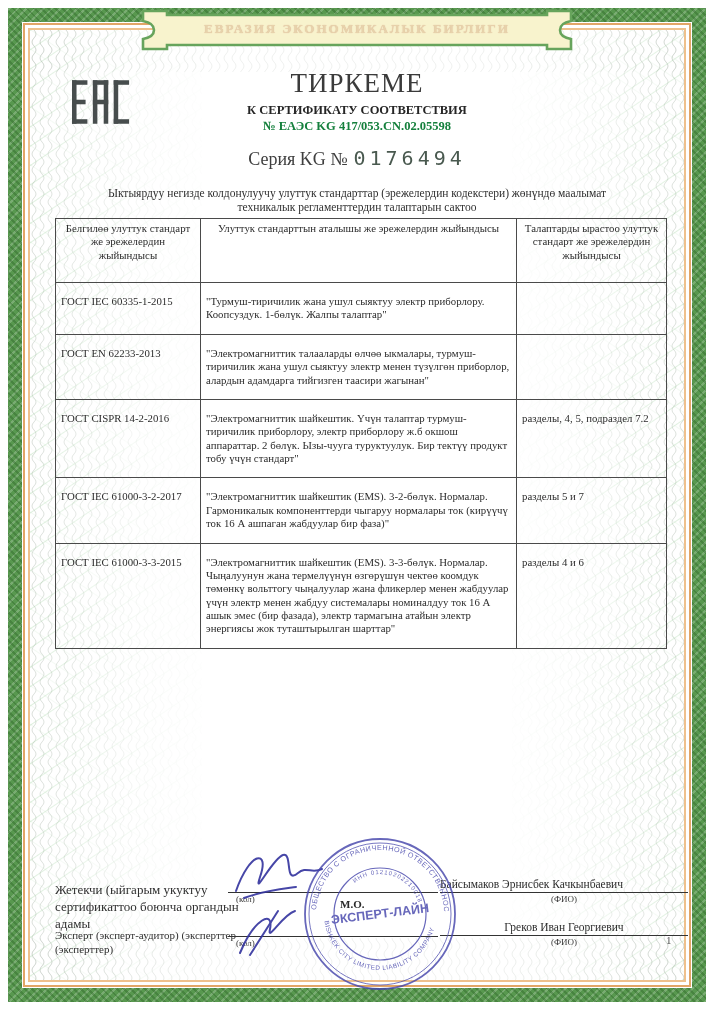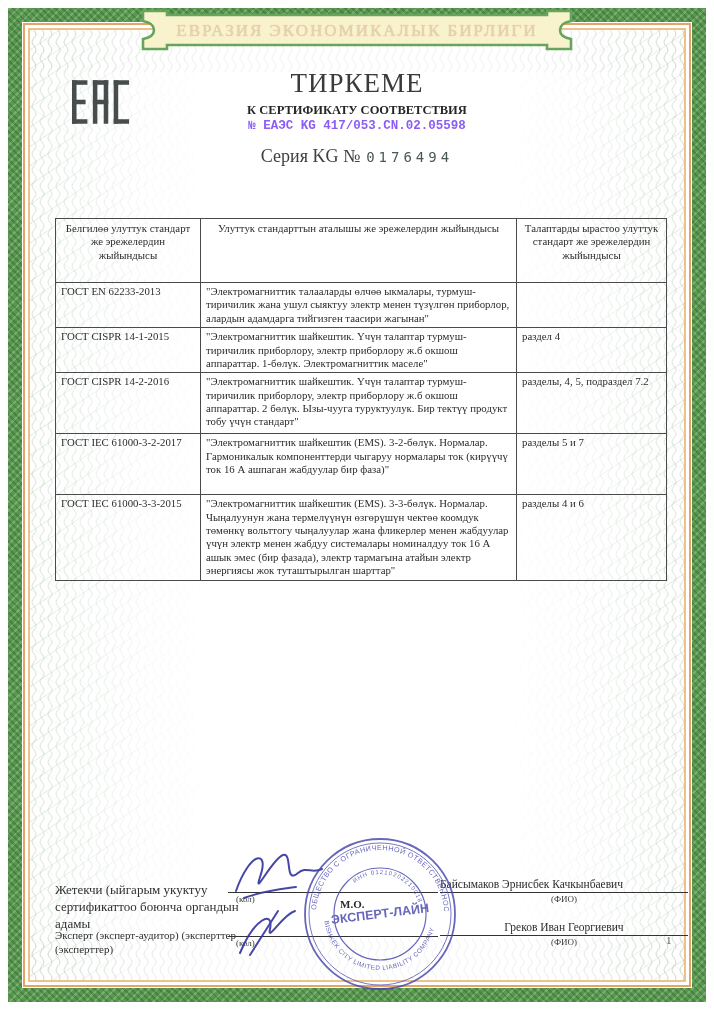--- a/index.html
+++ b/index.html
@@ -16,42 +16,42 @@
       #58984f;
   }
   .frame-white{position:absolute;inset:22px;background:#ffffff;}
   .frame-orange-outer{position:absolute;inset:23px;border:2px solid #e2a567;}
   .frame-orange-inner{position:absolute;inset:28px;border:2px solid #eec08c;}
   .guilloche{position:absolute;left:30px;top:30px;pointer-events:none;}
   
   .banner{position:absolute;left:137px;top:8px;width:440px;height:44px;}
   .banner-text{
     position:absolute;left:0;top:13px;width:100%;text-align:center;
-    font-size:17px;font-weight:normal;letter-spacing:2px;color:#e7d3ab;
+    font-size:13px;font-weight:bold;letter-spacing:2px;color:#e7d3ab;
     text-shadow:0 0 1px #dcae96;white-space:nowrap;
   }
   
   .eac{position:absolute;left:72px;top:78px;}
   
   .title-block{position:absolute;left:0;top:68px;width:100%;text-align:center;}
   .title{font-size:27px;letter-spacing:1px;color:#3b3b3b;}
   .subtitle{font-size:12.5px;font-weight:bold;color:#262626;margin-top:4px;}
-  .cert-number{font-size:12.5px;font-weight:bold;color:#8b5cf6;margin-top:1px;font-family:Liberation Mono, monospace;}
+  .cert-number{font-size:12.5px;font-weight:bold;color:#15803d;margin-top:1px;}
   .series-line{position:absolute;left:0;top:146px;width:100%;text-align:center;font-size:18px;color:#3f3f3f;}
   .series-num{
-    font-family:"DejaVu Sans Mono",monospace;font-size:14px;letter-spacing:4px;
+    font-family:"DejaVu Sans Mono",monospace;font-size:20px;letter-spacing:4px;
     color:#49594f;margin-left:6px;
   }
   .intro{position:absolute;left:57px;top:186px;width:600px;text-align:center;font-size:11.5px;line-height:1.25;color:#303030;}
   
   table.standards{
     position:absolute;left:55px;top:218px;width:611px;border-collapse:collapse;
     font-size:10.8px;line-height:1.24;color:#2c2c2c;table-layout:fixed;
   }
-  .standards th,.standards td{border:1px solid #4a4a4a;vertical-align:top;padding:2px 5px;background:transparent;margin-top:19px;}
+  .standards th,.standards td{border:1px solid #4a4a4a;vertical-align:top;padding:12px 5px;background:transparent;margin-top:19px;}
   .standards th{font-weight:normal;text-align:center;padding-top:3px;}
   .standards thead tr{height:64px;}
   .standards tbody tr:nth-of-type(1){height:29px;}
   .standards tbody tr:nth-of-type(2){height:40px;}
   .standards tbody tr:nth-of-type(3){height:61px;}
   .standards tbody tr:nth-of-type(4){height:61px;}
   .standards tbody tr:nth-of-type(5){height:59px;}
   .standards tbody tr:nth-of-type(6){height:93px;}
   
   .role1{position:absolute;left:55px;top:882px;width:190px;font-size:13px;line-height:1.3;color:#303030;}
@@ -141,44 +141,48 @@
   <div class="title-block">
     <div class="title">ТИРКЕМЕ</div>
     <div class="subtitle">К СЕРТИФИКАТУ СООТВЕТСТВИЯ</div>
     <div class="cert-number">№ ЕАЭС KG 417/053.CN.02.05598</div>
   </div>
 
   <div class="series-line">
     <span>Серия KG  №</span><span class="series-num">0176494</span>
   </div>
 
+  <div class="intro">
+    <div>Ыктыярдуу негизде колдонулуучу улуттук стандарттар (эрежелердин кодекстери) жөнүндө маалымат</div>
+    <div>техникалык регламенттердин талаптарын сактоо</div>
+  </div>
 
   <table class="standards">
     <colgroup>
         <col style="width:145px">
         <col style="width:316px">
         <col style="width:150px">
       </colgroup>
     <thead>
       <tr>
         <th>Белгилөө улуттук стандарт же эрежелердин жыйындысы</th>
         <th>Улуттук стандарттын аталышы же эрежелердин жыйындысы</th>
         <th>Талаптарды ырастоо улуттук стандарт же эрежелердин жыйындысы</th>
       </tr>
     </thead>
     <tbody>
       <tr>
+        <td class="c-code">ГОСТ IEC 60335-1-2015</td>
+        <td class="c-name">"Турмуш-тиричилик жана ушул сыяктуу электр приборлору. Коопсуздук. 1-бөлүк. Жалпы талаптар"</td>
+        <td class="c-req"></td>
+      </tr>
+      <tr>
         <td class="c-code">ГОСТ EN 62233-2013</td>
         <td class="c-name">"Электромагниттик талааларды өлчөө ыкмалары, турмуш-тиричилик жана ушул сыяктуу электр менен түзүлгөн приборлор, алардын адамдарга тийгизген таасири жагынан"</td>
         <td class="c-req"></td>
-      </tr>
-      <tr>
-        <td class="c-code">ГОСТ CISPR 14-1-2015</td>
-        <td class="c-name">"Электромагниттик шайкештик. Үчүн талаптар турмуш-тиричилик приборлору, электр приборлору ж.б окшош аппараттар. 1-бөлүк. Электромагниттик маселе"</td>
-        <td class="c-req">раздел 4</td>
       </tr>
       <tr>
         <td class="c-code">ГОСТ CISPR 14-2-2016</td>
         <td class="c-name">"Электромагниттик шайкештик. Үчүн талаптар турмуш-тиричилик приборлору, электр приборлору ж.б окшош аппараттар. 2 бөлүк. Ызы-чууга туруктуулук. Бир тектүү продукт тобу үчүн стандарт"</td>
         <td class="c-req">разделы, 4, 5, подраздел 7.2</td>
       </tr>
       <tr>
         <td class="c-code">ГОСТ IEC 61000-3-2-2017</td>
         <td class="c-name">"Электромагниттик шайкештик (EMS). 3-2-бөлүк. Нормалар. Гармоникалык компоненттерди чыгаруу нормалары ток (кирүүчү ток 16 А ашпаган жабдуулар бир фаза)"</td>
         <td class="c-req">разделы 5 и 7</td>

